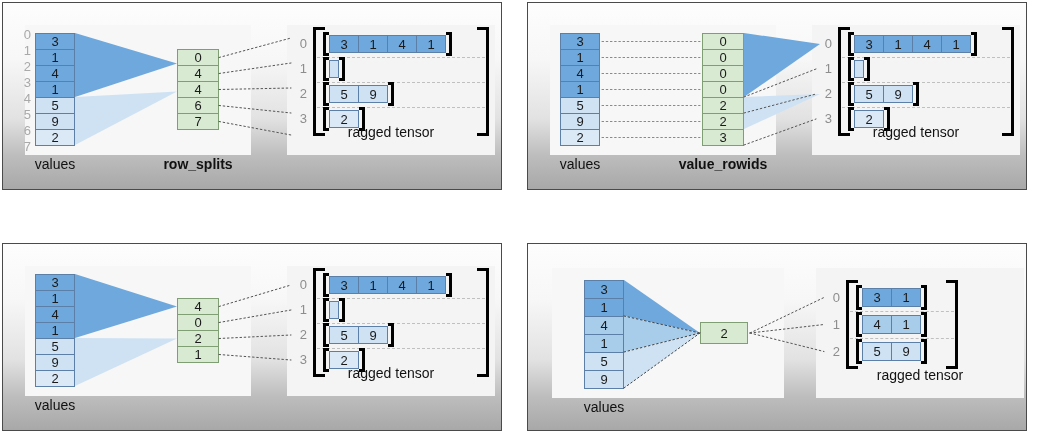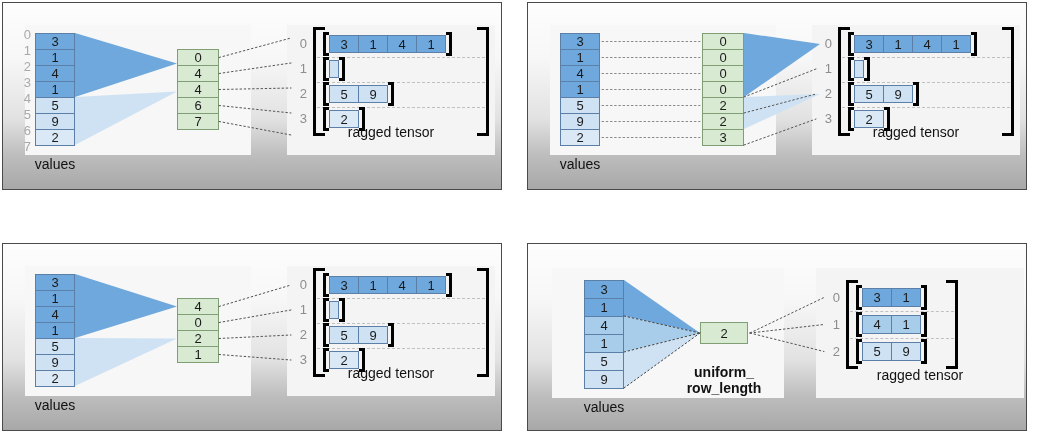--- a/index.html
+++ b/index.html
@@ -115,20 +115,21 @@
       <div class="idx" style="left: 14px; top: 121px;">6</div>
       <div class="idx" style="left: 14px; top: 137px;">7</div>
       <div class="cap" style="left: 10px; top: 154px; width: 84px;">values</div>
       <div class="col" style="left: 174px; top: 46px; width: 42px;">
         <div class="cell" style="width: 42px; height: 17px; background: rgb(217, 234, 211); border-color: rgb(127, 158, 115);">0</div>
         <div class="cell" style="width: 42px; height: 17px; background: rgb(217, 234, 211); border-color: rgb(127, 158, 115);">4</div>
         <div class="cell" style="width: 42px; height: 17px; background: rgb(217, 234, 211); border-color: rgb(127, 158, 115);">4</div>
         <div class="cell" style="width: 42px; height: 17px; background: rgb(217, 234, 211); border-color: rgb(127, 158, 115);">6</div>
         <div class="cell" style="width: 42px; height: 17px; background: rgb(217, 234, 211); border-color: rgb(127, 158, 115);">7</div>
       </div>
+      <div class="cap b" style="left: 128px; top: 154px; width: 134px;">row_splits</div>
       <div class="brk l" style="left: 310px; top: 24px; width: 12px; height: 109px;"></div>
       <div class="brk r" style="left: 474px; top: 24px; width: 12px; height: 109px;"></div>
       <div class="ridx" style="left: 292px; top: 34px;">0</div>
       <div class="brk l thin" style="left: 320px; top: 29px; width: 6px; height: 24px;"></div>
       <div class="brk r thin" style="left: 443px; top: 29px; width: 6px; height: 24px;"></div>
       <div class="rrow" style="left: 326px; top: 32px; height: 18px;">
         <div class="rcell" style="width: 30px; height: 18px; background: rgb(111, 168, 220); border-color: rgb(91, 127, 166);">3</div>
         <div class="rcell" style="width: 30px; height: 18px; background: rgb(111, 168, 220); border-color: rgb(91, 127, 166);">1</div>
         <div class="rcell" style="width: 30px; height: 18px; background: rgb(111, 168, 220); border-color: rgb(91, 127, 166);">4</div>
         <div class="rcell" style="width: 30px; height: 18px; background: rgb(111, 168, 220); border-color: rgb(91, 127, 166);">1</div>
@@ -181,20 +182,21 @@
       <div class="cap" style="left: 10px; top: 154px; width: 84px;">values</div>
       <div class="col" style="left: 174px; top: 30px; width: 42px;">
         <div class="cell" style="width: 42px; height: 17px; background: rgb(217, 234, 211); border-color: rgb(127, 158, 115);">0</div>
         <div class="cell" style="width: 42px; height: 17px; background: rgb(217, 234, 211); border-color: rgb(127, 158, 115);">0</div>
         <div class="cell" style="width: 42px; height: 17px; background: rgb(217, 234, 211); border-color: rgb(127, 158, 115);">0</div>
         <div class="cell" style="width: 42px; height: 17px; background: rgb(217, 234, 211); border-color: rgb(127, 158, 115);">0</div>
         <div class="cell" style="width: 42px; height: 17px; background: rgb(217, 234, 211); border-color: rgb(127, 158, 115);">2</div>
         <div class="cell" style="width: 42px; height: 17px; background: rgb(217, 234, 211); border-color: rgb(127, 158, 115);">2</div>
         <div class="cell" style="width: 42px; height: 17px; background: rgb(217, 234, 211); border-color: rgb(127, 158, 115);">3</div>
       </div>
+      <div class="cap b" style="left: 128px; top: 154px; width: 134px;">value_rowids</div>
       <div class="brk l" style="left: 310px; top: 24px; width: 12px; height: 109px;"></div>
       <div class="brk r" style="left: 474px; top: 24px; width: 12px; height: 109px;"></div>
       <div class="ridx" style="left: 292px; top: 34px;">0</div>
       <div class="brk l thin" style="left: 320px; top: 29px; width: 6px; height: 24px;"></div>
       <div class="brk r thin" style="left: 443px; top: 29px; width: 6px; height: 24px;"></div>
       <div class="rrow" style="left: 326px; top: 32px; height: 18px;">
         <div class="rcell" style="width: 30px; height: 18px; background: rgb(111, 168, 220); border-color: rgb(91, 127, 166);">3</div>
         <div class="rcell" style="width: 30px; height: 18px; background: rgb(111, 168, 220); border-color: rgb(91, 127, 166);">1</div>
         <div class="rcell" style="width: 30px; height: 18px; background: rgb(111, 168, 220); border-color: rgb(91, 127, 166);">4</div>
         <div class="rcell" style="width: 30px; height: 18px; background: rgb(111, 168, 220); border-color: rgb(91, 127, 166);">1</div>
@@ -308,22 +310,20 @@
         <div class="cell" style="width: 40px; height: 19px; background: rgb(111, 168, 220); border-color: rgb(91, 127, 166);">1</div>
         <div class="cell" style="width: 40px; height: 19px; background: rgb(168, 205, 234); border-color: rgb(91, 127, 166);">4</div>
         <div class="cell" style="width: 40px; height: 19px; background: rgb(168, 205, 234); border-color: rgb(91, 127, 166);">1</div>
         <div class="cell" style="width: 40px; height: 19px; background: rgb(207, 226, 243); border-color: rgb(91, 127, 166);">5</div>
         <div class="cell" style="width: 40px; height: 19px; background: rgb(207, 226, 243); border-color: rgb(91, 127, 166);">9</div>
       </div>
       <div class="cap" style="left: 34px; top: 156px; width: 84px;">values</div>
       <div class="col" style="left: 172px; top: 78px; width: 48px;">
         <div class="cell" style="width: 48px; height: 22px; background: rgb(217, 234, 211); border-color: rgb(127, 158, 115);">2</div>
       </div>
-      <div class="cap b" style="left: 126px; top: 121px; width: 140px;">uniform_
-row_length</div>
       <div class="brk l" style="left: 318px; top: 36px; width: 12px; height: 89px;"></div>
       <div class="brk r" style="left: 418px; top: 36px; width: 12px; height: 89px;"></div>
       <div class="ridx" style="left: 300px; top: 46.5px;">0</div>
       <div class="brk l thin" style="left: 328px; top: 41px; width: 6px; height: 25px;"></div>
       <div class="brk r thin" style="left: 393px; top: 41px; width: 6px; height: 25px;"></div>
       <div class="rrow" style="left: 334px; top: 44px; height: 19px;">
         <div class="rcell" style="width: 30px; height: 19px; background: rgb(111, 168, 220); border-color: rgb(91, 127, 166);">3</div>
         <div class="rcell" style="width: 30px; height: 19px; background: rgb(111, 168, 220); border-color: rgb(91, 127, 166);">1</div>
       </div>
       <div class="ridx" style="left: 300px; top: 73.5px;">1</div>

